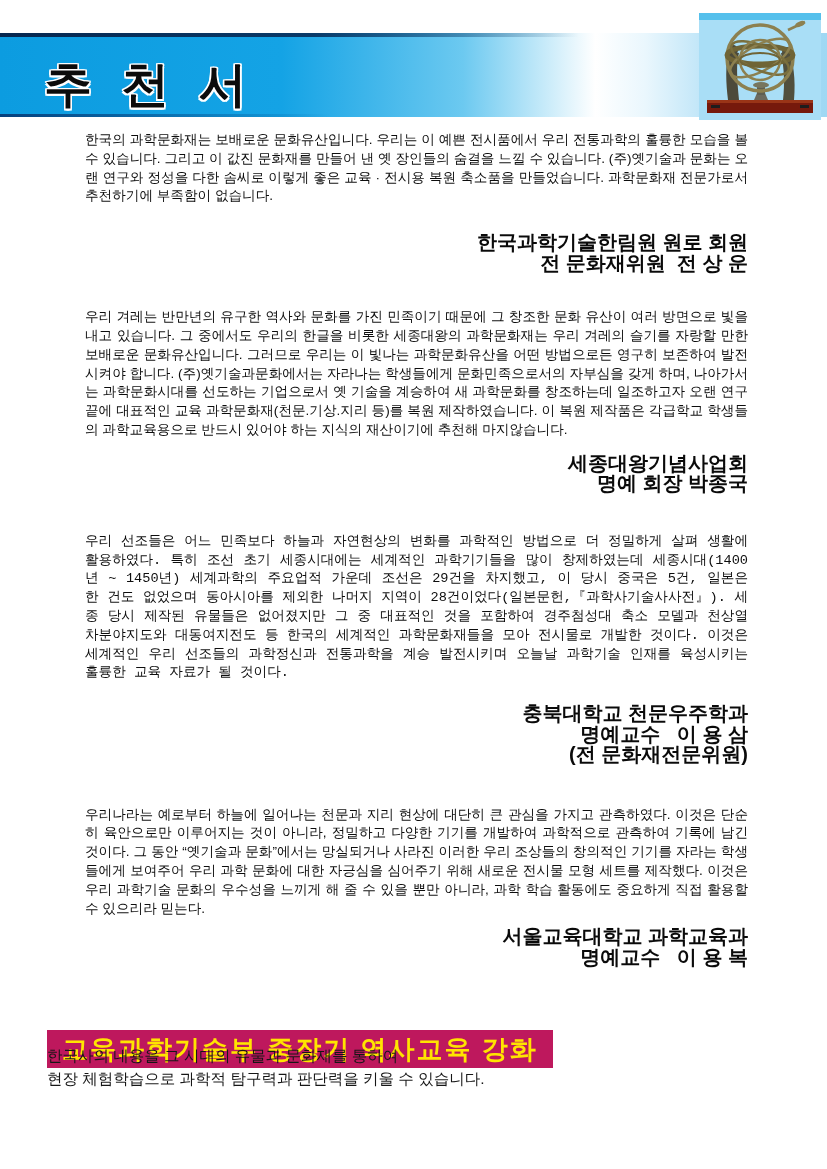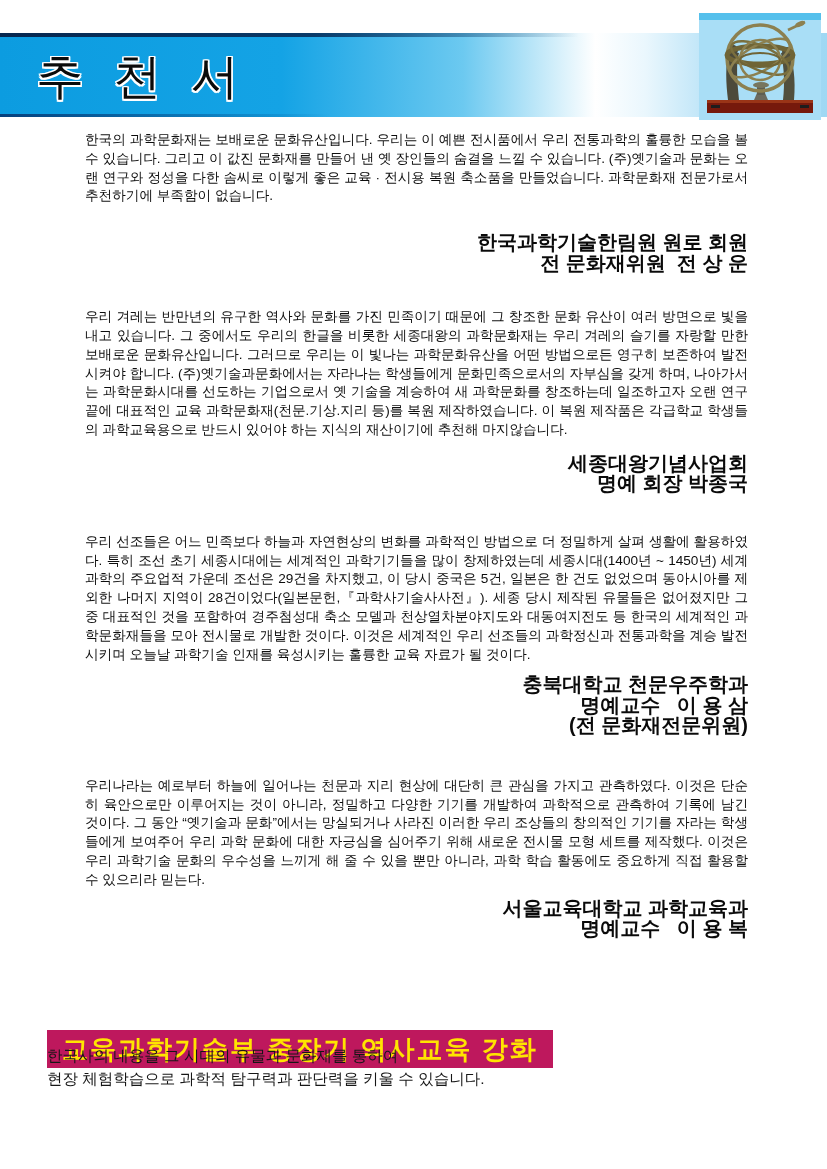--- a/index.html
+++ b/index.html
@@ -16,42 +16,42 @@
   }
   .band::before{
     content:"";position:absolute;top:0;left:0;right:0;height:4px;
     background:linear-gradient(90deg,#06264e 0%,#0a3a68 38%,rgba(10,58,104,0) 70%);
   }
   .band::after{
     content:"";position:absolute;bottom:0;left:0;right:0;height:3px;
     background:linear-gradient(90deg,#07407c 0%,rgba(7,64,124,0) 40%);
   }
   .band h1{
-    margin:0;position:absolute;left:36px;top:12px;
-    font-size:48px;font-weight:normal;letter-spacing:8px;color:#0b0b0b;
+    margin:8px;position:absolute;left:36px;top:12px;
+    font-size:48px;font-weight:bold;letter-spacing:8px;color:#0b0b0b;
     text-shadow:-1.5px -1.5px 0 #fff,1.5px -1.5px 0 #fff,
                 -1.5px 1.5px 0 #fff,1.5px 1.5px 0 #fff,
                 0 -1.5px 0 #fff,0 1.5px 0 #fff,-1.5px 0 0 #fff,1.5px 0 0 #fff;
   }
   .photo{position:absolute;top:13px;right:6px;width:122px;height:107px;}
   
   .content{
     position:absolute;top:131px;left:85px;width:663px;
     font-size:13.6px;line-height:18.8px;
   }
   .para{
     margin:0;text-align:justify;color:#0d0d0d;
   }
   .sig{
     text-align:right;font-weight:bold;font-size:20px;line-height:20.5px;color:#0a0a0a;
   }
   .sig-line{white-space:pre;}
   .s1 .para{margin-bottom:26px;} .s1 .sig{margin-bottom:35px;}
   .s2 .para{margin-bottom:13px;} .s2 .sig{margin-bottom:39px;}
-  .s3 .para{margin-bottom:10px;} .s3 .sig{margin-bottom:41px;}
+  .s3 .para{margin-bottom:20px;font-family:Liberation Mono, monospace;} .s3 .sig{margin-bottom:41px;}
   .s4 .para{margin-bottom:8px;}  .s4 .sig{margin-bottom:8px;}
   
   .banner{
     position:absolute;left:47px;top:1030px;height:38px;
     background:#be185d;color:#ffe400;
     font-size:26px;font-weight:bold;letter-spacing:2px;
     display:inline-flex;align-items:center;padding:0 15px;
   }
   .footer{
     position:absolute;left:47px;top:1044px;width:700px;

